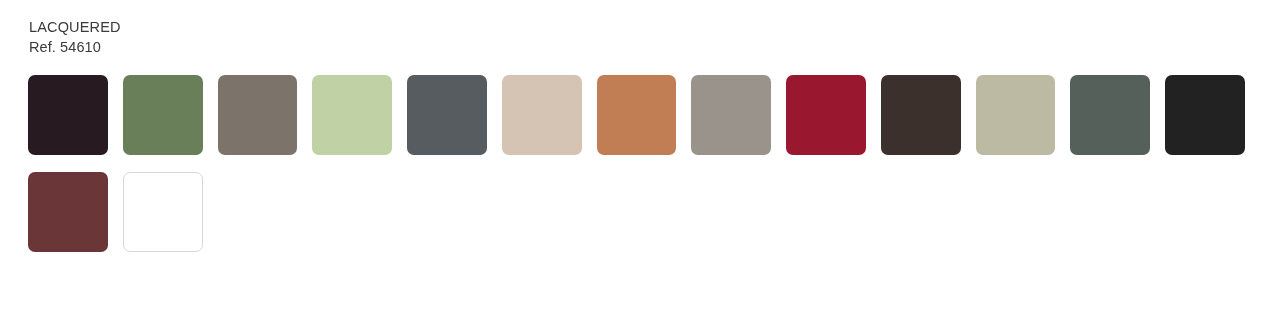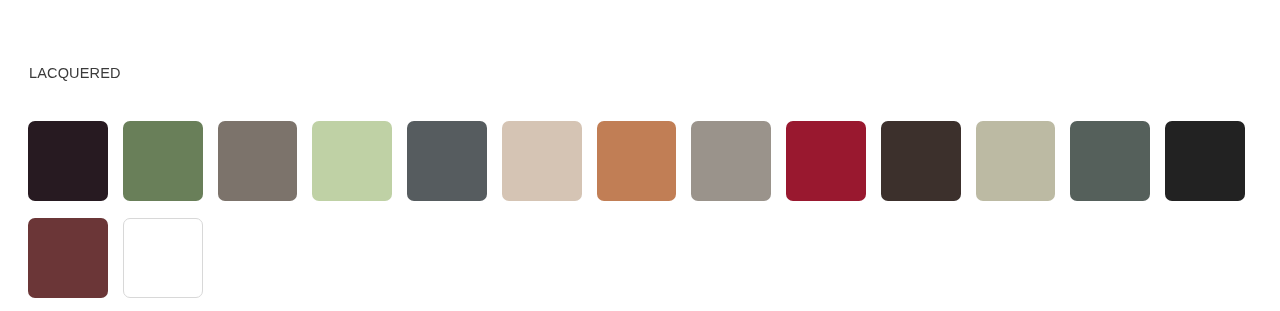--- a/index.html
+++ b/index.html
@@ -14,21 +14,20 @@
     font-family: "Liberation Sans", sans-serif;
     color: #2b2b2b;
     -webkit-font-smoothing: antialiased;
   }
 
   #page {
     position: relative;
     width: 1280px;
     height: 247px;
     background: #ffffff;
-    margin-top: 46px;
   }
 
   
   .header {
     position: absolute;
     left: 29px;
     top: 17px;
   }
   .header .title {
     font-size: 14.5px;
@@ -86,20 +85,21 @@
     white-space: nowrap;
   }
 </style>
 </head>
 <body>
 
 <div id="page">
 
   <div class="header">
     <div class="title">LACQUERED</div>
+    <div class="ref">Ref. 54610</div>
   </div>
 
   <div class="swatch-grid">
       <div class="swatch-row">
         <div class="swatch" title="#271A21" style="background: rgb(39, 26, 33);"></div>
         <div class="swatch" title="#697F59" style="background: rgb(105, 127, 89);"></div>
         <div class="swatch" title="#7C736B" style="background: rgb(124, 115, 107);"></div>
         <div class="swatch" title="#BFD1A5" style="background: rgb(191, 209, 165);"></div>
         <div class="swatch" title="#565C5F" style="background: rgb(86, 92, 95);"></div>
         <div class="swatch" title="#D5C4B4" style="background: rgb(213, 196, 180);"></div>

